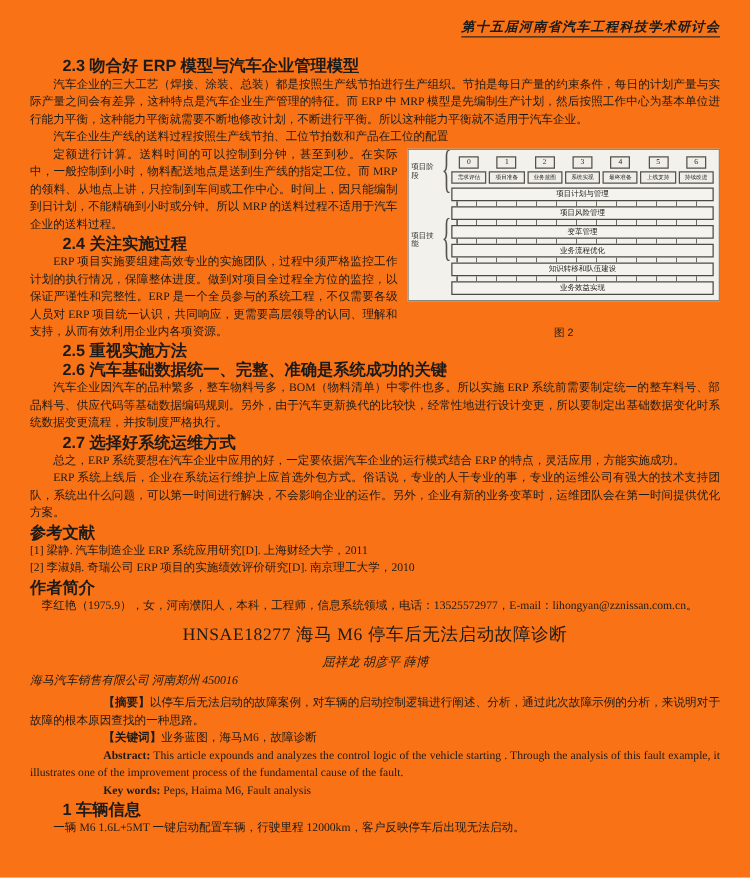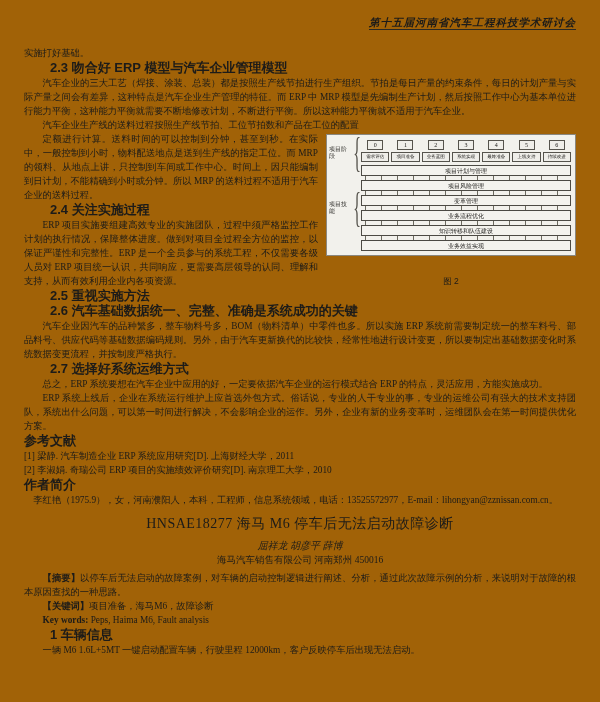--- a/index.html
+++ b/index.html
@@ -1,20 +1,20 @@
 <!DOCTYPE html>
 <html><head>
 <meta charset="utf-8">
 <style>
   html,body{margin:0;padding:0;background:#e8e6e1;}
   .page{
     position:relative;
     width:600px;height:702px;
     margin:0 auto;
-    background:#a16207;
+    background:#f97316;
     color:#1c1b19;
     font-family:"Liberation Serif", serif;
     font-size:9.3px;
     line-height:14px;
     box-sizing:border-box;
     padding:16px 24px 0 24px;
     overflow:hidden;
   }
   .hdr{
     text-align:right;
@@ -38,21 +38,21 @@
     font-size:13px;
     text-indent:2em;
     margin:1px 0;
   }
   .h0{
     font-family:"Liberation Sans", sans-serif;
     font-weight:bold;
     font-size:13px;
     margin:1px 0;
   }
-  .blb{font-weight:bold;}
+  .blb{font-weight:bold;margin-left:40px;}
   
   .fig2-wrap{
     float:right;
     width:250px;
     margin:2px 0 4px 8px;
   }
   .fig2-box{
     border:1px solid #8a877f;
     background:#f2f1ec;
     padding:5px 4px 4px 2px;
@@ -111,34 +111,33 @@
     font-weight:normal;
     font-size:14px;
     font-family:"Liberation Serif", serif;
     margin:10px 0 8px 0;
     letter-spacing:.5px;
   }
   .a2authors{
     text-align:center;font-style:italic;font-size:10px;margin:0;
   }
   .a2aff{
-    text-align:center;font-size:9.5px;margin:0 0 4px 0;
+    text-align:left;font-style:italic;font-size:9.5px;margin:0 0 4px 0;
   }
   .en{font-family:"Liberation Serif", serif;}
 </style>
 </head>
 <body>
 
 <div class="page">
 
   <div class="hdr">
     <span>第十五届河南省汽车工程科技学术研讨会</span>
   </div>
 
-  <p>实施打好基础。</p>
   <p class="h">2.3 吻合好 ERP 模型与汽车企业管理模型</p>
   <p class="ind">汽车企业的三大工艺（焊接、涂装、总装）都是按照生产线节拍进行生产组织。节拍是每日产量的约束条件，每日的计划产量与实际产量之间会有差异，这种特点是汽车企业生产管理的特征。而 ERP 中 MRP 模型是先编制生产计划，然后按照工作中心为基本单位进行能力平衡，这种能力平衡就需要不断地修改计划，不断进行平衡。所以这种能力平衡就不适用于汽车企业。</p>
   <p class="ind">汽车企业生产线的送料过程按照生产线节拍、工位节拍数和产品在工位的配置</p>
 
   <div class="fig2-wrap">
     <div class="fig2-box">
       <div class="f2row">
         <div class="f2left">
           <span>项目阶段</span>
             <span class="brace">{</span>
@@ -213,21 +212,22 @@
   <p>[1] 梁静. 汽车制造企业 ERP 系统应用研究[D]. 上海财经大学，2011</p>
   <p>[2] 李淑娟. 奇瑞公司 ERP 项目的实施绩效评价研究[D]. 南京理工大学，2010</p>
   <p class="h0">作者简介</p>
   <p class="ind1">李红艳（1975.9），女，河南濮阳人，本科，工程师，信息系统领域，电话：13525572977，E-mail：lihongyan@zznissan.com.cn。</p>
 
   <p class="a2title">HNSAE18277 海马 M6 停车后无法启动故障诊断</p>
   <p class="a2authors">屈祥龙 胡彦平 薛博</p>
   <p class="a2aff">海马汽车销售有限公司 河南郑州 450016</p>
 
   <p class="ind"><span class="blb">【摘要】</span><span>以停车后无法启动的故障案例，对车辆的启动控制逻辑进行阐述、分析，通过此次故障示例的分析，来说明对于故障的根本原因查找的一种思路。</span></p>
-  <p class="ind"><span class="blb">【关键词】</span><span>项目准备，海马M6，故障诊断</span></p>
+  <p class="ind"><span class="blb">【关键词】</span><span>业务蓝图，海马M6，故障诊断</span></p>
+  <p class="ind en"><span class="blb">Abstract:</span> <span>This article expounds and analyzes the control logic of the vehicle starting . Through the analysis of this fault example, it illustrates one of the improvement process of the fundamental cause of the fault.</span></p>
   <p class="ind en"><span class="blb">Key words:</span> <span>Peps, Haima M6, Fault analysis</span></p>
 
   <p class="h">1 车辆信息</p>
   <p class="ind">一辆 M6 1.6L+5MT 一键启动配置车辆，行驶里程 12000km，客户反映停车后出现无法启动。</p>
 
   <div class="clear"></div>
 
 </div>
 
 </body></html>

